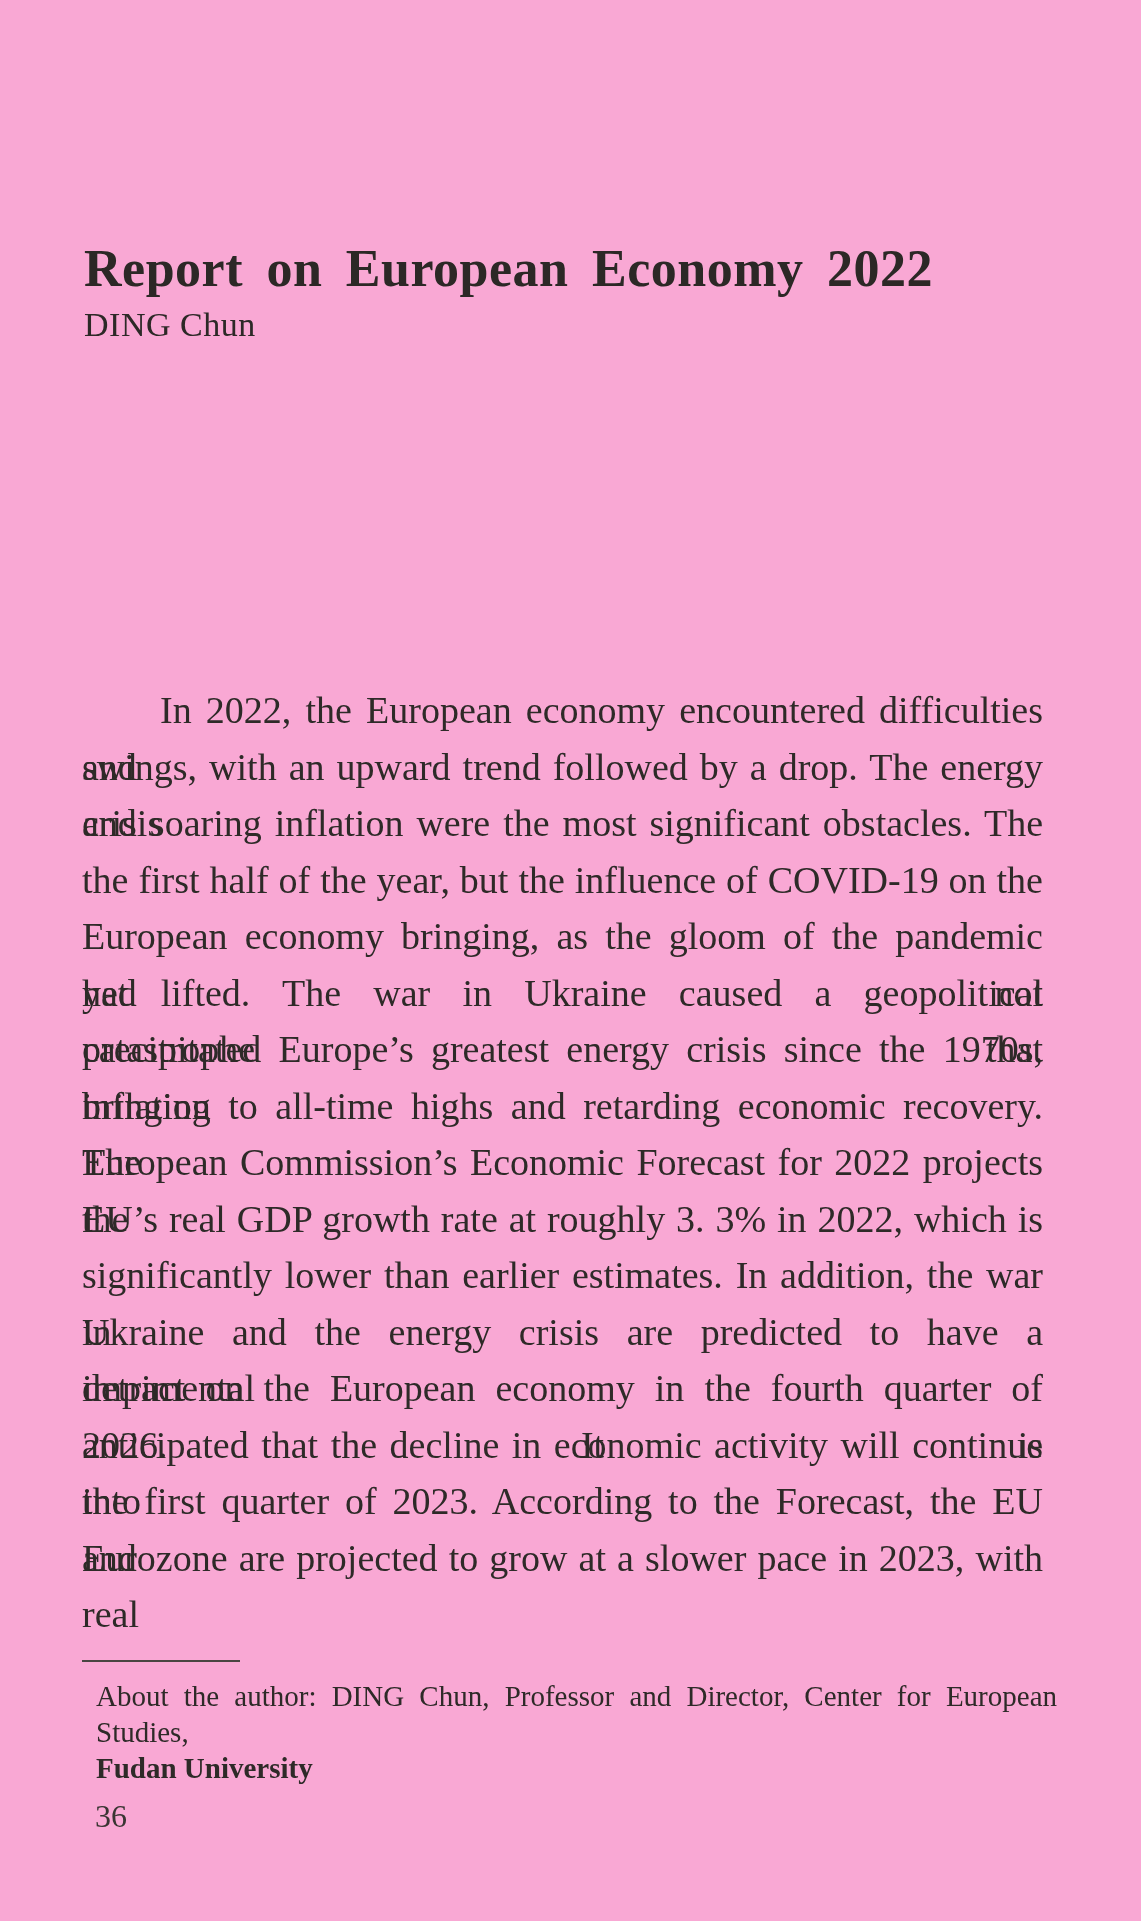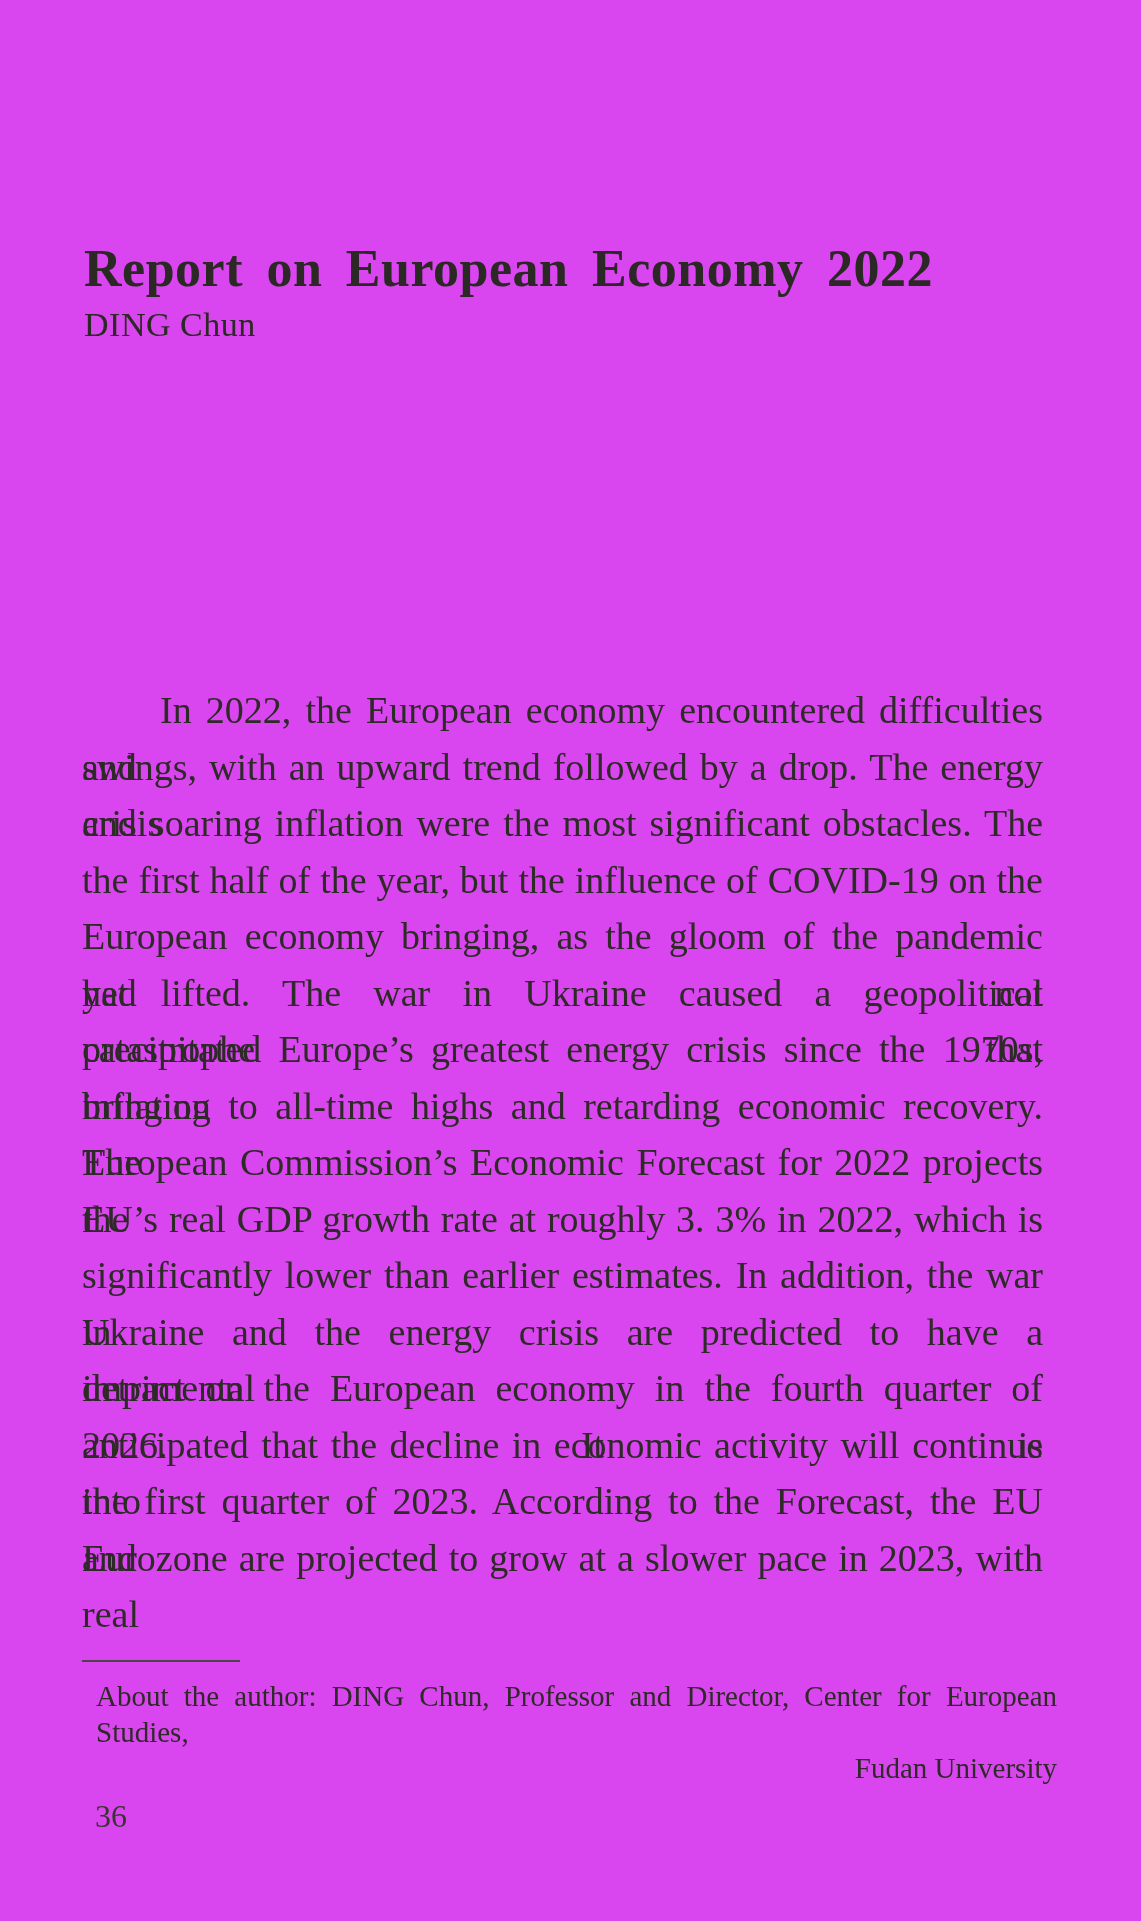--- a/index.html
+++ b/index.html
@@ -11,21 +11,21 @@
     height: 1921px;
     background: #fdfdfc;
     font-family: "Liberation Serif", serif;
     color: #2d2927;
     overflow: hidden;
   }
   .page {
     position: relative;
     width: 1141px;
     height: 1921px;
-    background: #d946ef;
+    background: #f9a8d4;
   }
   .page-title {
     position: absolute;
     left: 84px;
     top: 204px;
     font-size: 52px;
     font-weight: bold;
     letter-spacing: 0.5px;
     word-spacing: 10px;
     color: #2c2826;
@@ -74,21 +74,22 @@
     font-size: 29px;
     line-height: 36px;
     color: #2e2a28;
   }
   .footnote-line-1 {
     text-align: justify;
     text-align-last: justify;
     text-justify: inter-word;
   }
   .footnote-line-2 {
-    text-align: right;
+    text-align: left;
+    font-weight: bold;
   }
   .page-number {
     position: absolute;
     left: 95px;
     top: 1798px;
     font-size: 32px;
     color: #3a3533;
     text-align: right;
   }
 </style>

